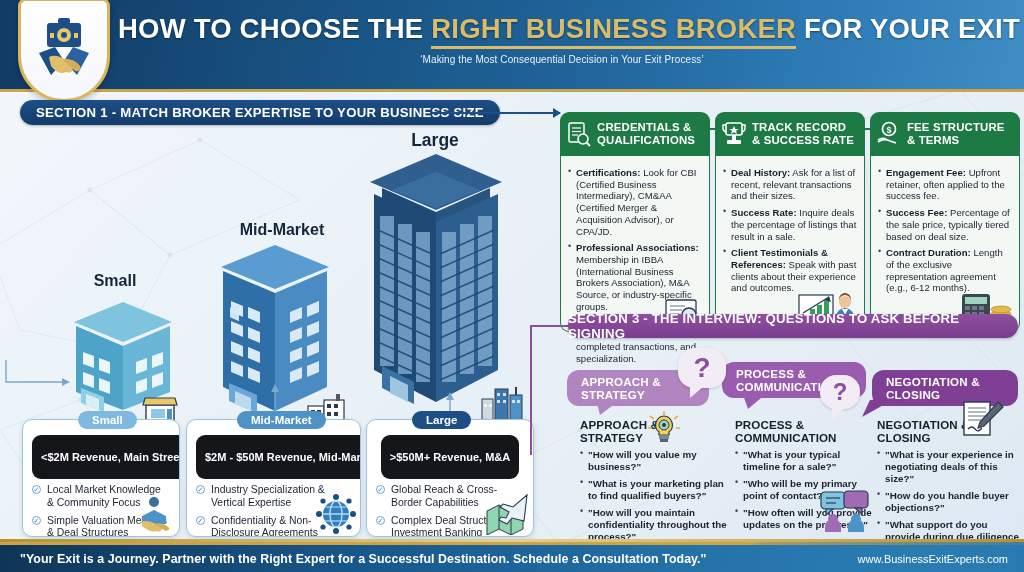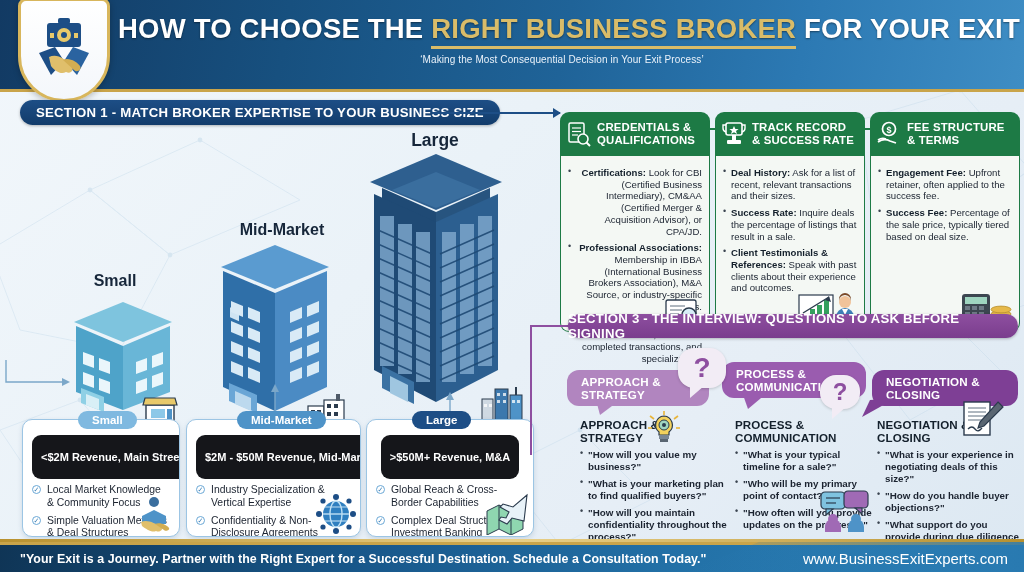--- a/index.html
+++ b/index.html
@@ -204,21 +204,21 @@
     position:absolute; left:0; bottom:0; width:1024px; height:30px;
     background: linear-gradient(100deg,#0f3556 0%, #18578a 35%, #2270a6 65%, #2e84bb 100%);
     border-top:3px solid #c9a44a;
     display:flex; align-items:center;
   }
   .footer-tagline {
     color:#fff; font-size:12.4px; font-weight:bold; margin-left:20px;
     letter-spacing:.05px;
   }
   .footer-url {
-    position:absolute; right:16px; color:#fff; font-size:15px;
+    position:absolute; right:16px; color:#fff; font-size:11px;
   }
   .footer-swoosh {
     position:absolute; right:0; bottom:0; width:340px; height:30px;
     background: linear-gradient(100deg, rgba(255,255,255,0) 0%, rgba(40,120,175,.85) 100%);
     clip-path: polygon(22% 0, 100% 0, 100% 100%, 0 100%);
   }
   .gold-line {
     position:absolute; left:0; bottom:30px; width:1024px; height:3px;
     background: linear-gradient(90deg,#b8912f,#e8d089,#b8912f);
   }
@@ -488,21 +488,21 @@
             <line x1="5" y1="14" x2="11" y2="14"></line>
           </g>
         <circle cx="16" cy="18" r="5" fill="#1d7a45" stroke="#fff" stroke-width="1.6"></circle>
         <line x1="19.5" y1="21.5" x2="23" y2="25" stroke="#fff" stroke-width="2"></line>
       </svg>
       <div class="ghtext">
         <div>CREDENTIALS &amp;</div>
         <div>QUALIFICATIONS</div>
       </div>
     </div>
-    <div class="gcard-body" style="height:176px;text-align:right;">
+    <div class="gcard-body" style="height:176px;">
       <ul>
         <li><b>Certifications:</b><span> Look for CBI (Certified Business Intermediary), CM&amp;AA (Certified Merger &amp; Acquisition Advisor), or CPA/JD.</span></li>
         <li><b>Professional Associations:</b><span> Membership in IBBA (International Business Brokers Association), M&amp;A Source, or industry-specific groups.</span></li>
         <li><b>Experience:</b><span> Years in business, number of completed transactions, and specialization.</span></li>
       </ul>
       <svg class="gcard-icon" width="38" height="30" viewBox="0 0 38 30">
         <rect x="1" y="3" width="30" height="23" rx="2" fill="#fff" stroke="#2b3b4d" stroke-width="1.3"></rect>
         <g stroke="#7a8794" stroke-width="1.2">
             <line x1="5" y1="9" x2="20" y2="9"></line>
             <line x1="5" y1="13" x2="17" y2="13"></line>
@@ -561,20 +561,21 @@
       </svg>
       <div class="ghtext">
         <div>FEE STRUCTURE</div>
         <div>&amp; TERMS</div>
       </div>
     </div>
     <div class="gcard-body" style="height:176px;">
       <ul>
         <li><b>Engagement Fee:</b><span> Upfront retainer, often applied to the success fee.</span></li>
         <li><b>Success Fee:</b><span> Percentage of the sale price, typically tiered based on deal size.</span></li>
+        <li><b>Contract Duration:</b><span> Length of the exclusive representation agreement (e.g., 6-12 months).</span></li>
       </ul>
       <svg class="gcard-icon" width="52" height="34" viewBox="0 0 52 34">
         <rect x="1" y="1" width="28" height="32" rx="3" fill="#3c4650"></rect>
         <rect x="4" y="4" width="22" height="7" fill="#9fd5c0"></rect>
         <g fill="#6e7a86">
           <rect x="4" y="13" width="5" height="4"></rect>
             <rect x="11" y="13" width="5" height="4"></rect>
             <rect x="18" y="13" width="5" height="4"></rect>
           <rect x="4" y="19" width="5" height="4"></rect>
             <rect x="11" y="19" width="5" height="4"></rect>

